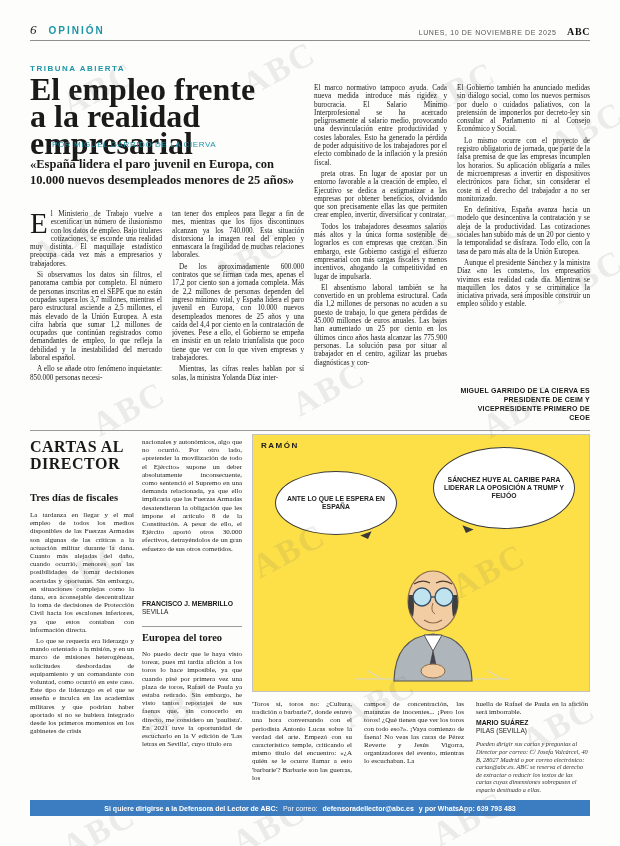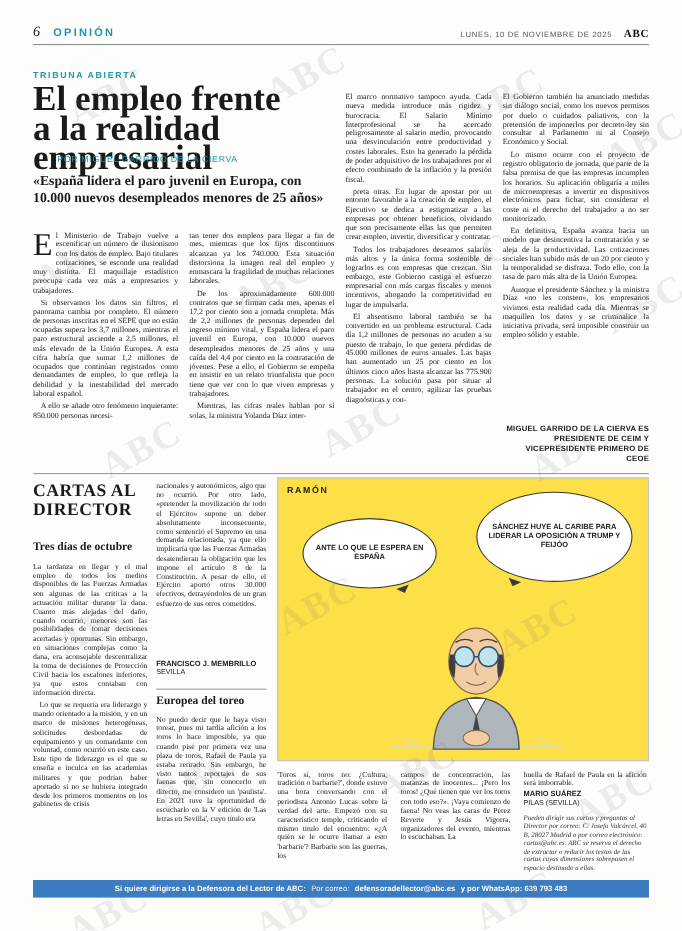--- a/index.html
+++ b/index.html
@@ -135,21 +135,21 @@
     <p>Lo mismo ocurre con el proyecto de registro obligatorio de jornada, que parte de la falsa premisa de que las empresas incumplen los horarios. Su aplicación obligaría a miles de microempresas a invertir en dispositivos electrónicos para fichar, sin considerar el coste ni el derecho del trabajador a no ser monitorizado.</p>
     <p>En definitiva, España avanza hacia un modelo que desincentiva la contratación y se aleja de la productividad. Las cotizaciones sociales han subido más de un 20 por ciento y la temporalidad se disfraza. Todo ello, con la tasa de paro más alta de la Unión Europea.</p>
     <p>Aunque el presidente Sánchez y la ministra Díaz «no les consten», los empresarios vivimos esta realidad cada día. Mientras se maquillen los datos y se criminalice la iniciativa privada, será imposible construir un empleo sólido y estable.</p>
   </div>
 <div class="author-note">MIGUEL GARRIDO DE LA CIERVA ES PRESIDENTE DE CEIM Y VICEPRESIDENTE PRIMERO DE CEOE</div>
 
 <div class="section-rule"></div>
 
 <div class="letters-title">CARTAS AL DIRECTOR</div>
 
-<div class="letter-head lt1-title">Tres días de octubre</div>
+<div class="letter-head lt1-title">Tres días de fiscales</div>
 <div class="lcol lt1-c1">
     <p>La tardanza en llegar y el mal empleo de todos los medios disponibles de las Fuerzas Armadas son algunas de las críticas a la actuación militar durante la dana. Cuanto más alejadas del daño, cuando ocurrió, menores son las posibilidades de tomar decisiones acertadas y oportunas. Sin embargo, en situaciones complejas como la dana, era aconsejable descentralizar la toma de decisiones de Protección Civil hacia los escalones inferiores, ya que estos contaban con información directa.</p>
     <p>Lo que se requería era liderazgo y mando orientado a la misión, y en un marco de misiones heterogéneas, solicitudes desbordadas de equipamiento y un comandante con voluntad, como ocurrió en este caso. Este tipo de liderazgo es el que se enseña e inculca en las academias militares y que podrían haber aportado si no se hubiera integrado desde los primeros momentos en los gabinetes de crisis</p>
   </div>
 <div class="lcol lt1-c2">
     <p>nacionales y autonómicos, algo que no ocurrió. Por otro lado, «pretender la movilización de todo el Ejército» supone un deber absolutamente inconsecuente, como sentenció el Supremo en una demanda relacionada, ya que ello implicaría que las Fuerzas Armadas desatendieran la obligación que les impone el artículo 8 de la Constitución. A pesar de ello, el Ejército aportó otros 30.000 efectivos, detrayéndolos de un gran esfuerzo de sus otros cometidos.</p>
   </div>
 <div class="sig1">
   <div class="signature">FRANCISCO J. MEMBRILLO</div>
   <div class="sig-loc">SEVILLA</div>

